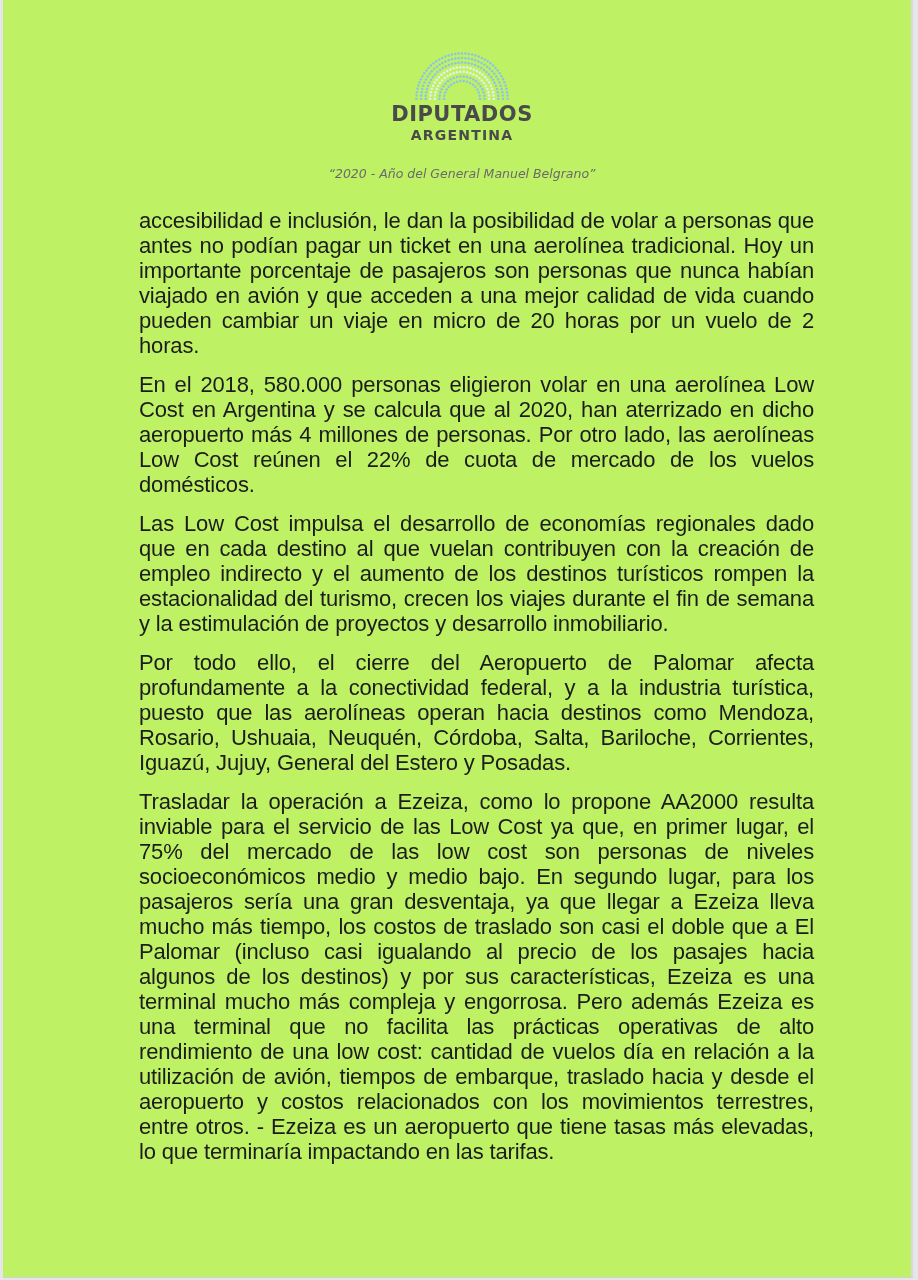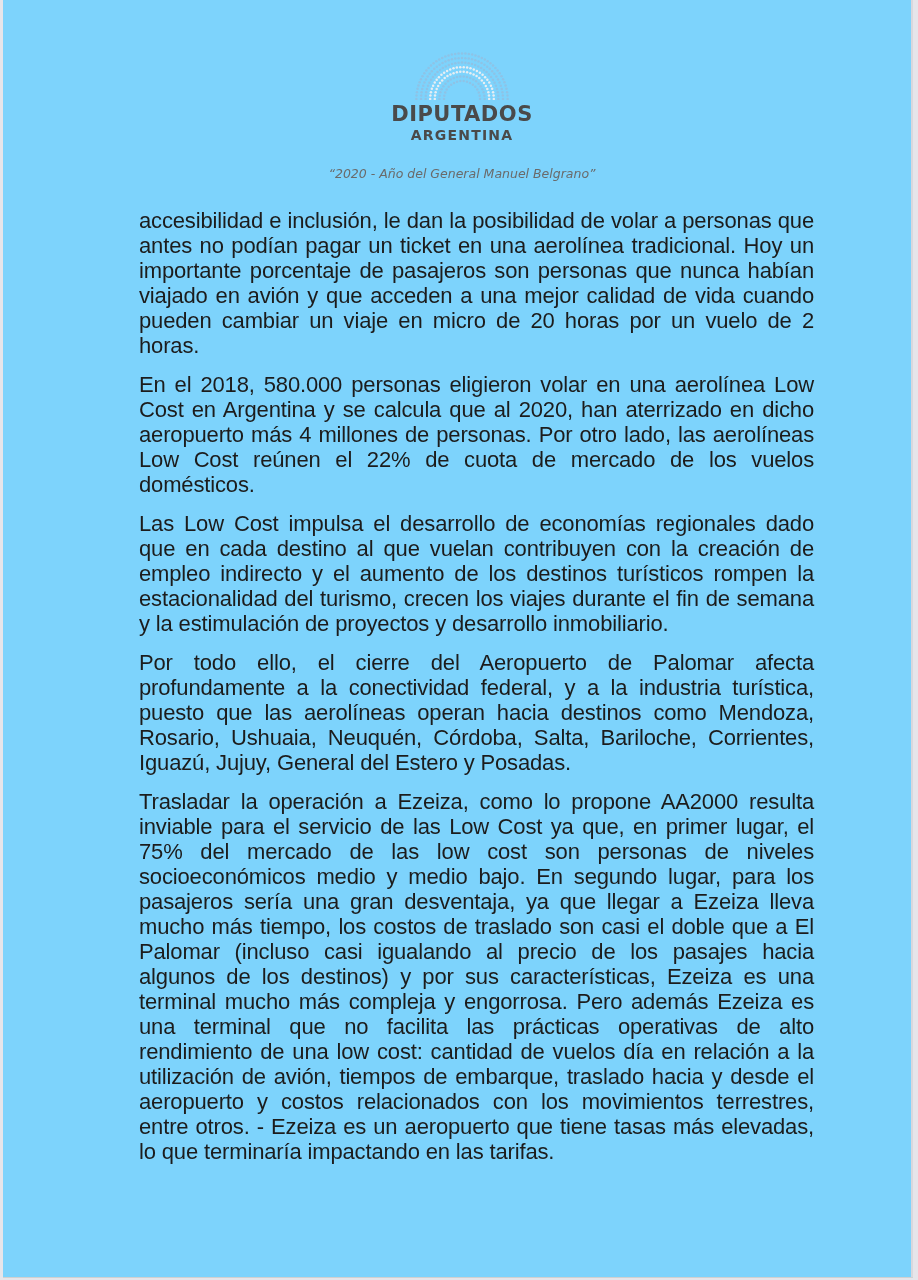--- a/index.html
+++ b/index.html
@@ -3,21 +3,21 @@
   <meta charset="utf-8">
   <style>
     html, body { margin: 0; padding: 0; }
     body {
       width: 918px; height: 1280px; overflow: hidden;
       background: #e6e5ea;
       font-family: "Liberation Sans", sans-serif;
     }
     .page {
       position: absolute; left: 3px; top: 0; width: 908px; height: 1277px;
-      background: #7dd3fc;
+      background: #bef264;
       border-right: 2px solid #d9d8dd;
       box-shadow: 0 1px 0 #d0d0d0;
     }
     .logo {
       position: absolute; left: 0; width: 918px; top: 52px; text-align: center;
     }
     .arc { display: block; margin: 0 auto; }
     .brand {
       font-family: "DejaVu Sans", sans-serif;
       color: #4a4a4a; font-weight: bold; letter-spacing: 0.5px;

